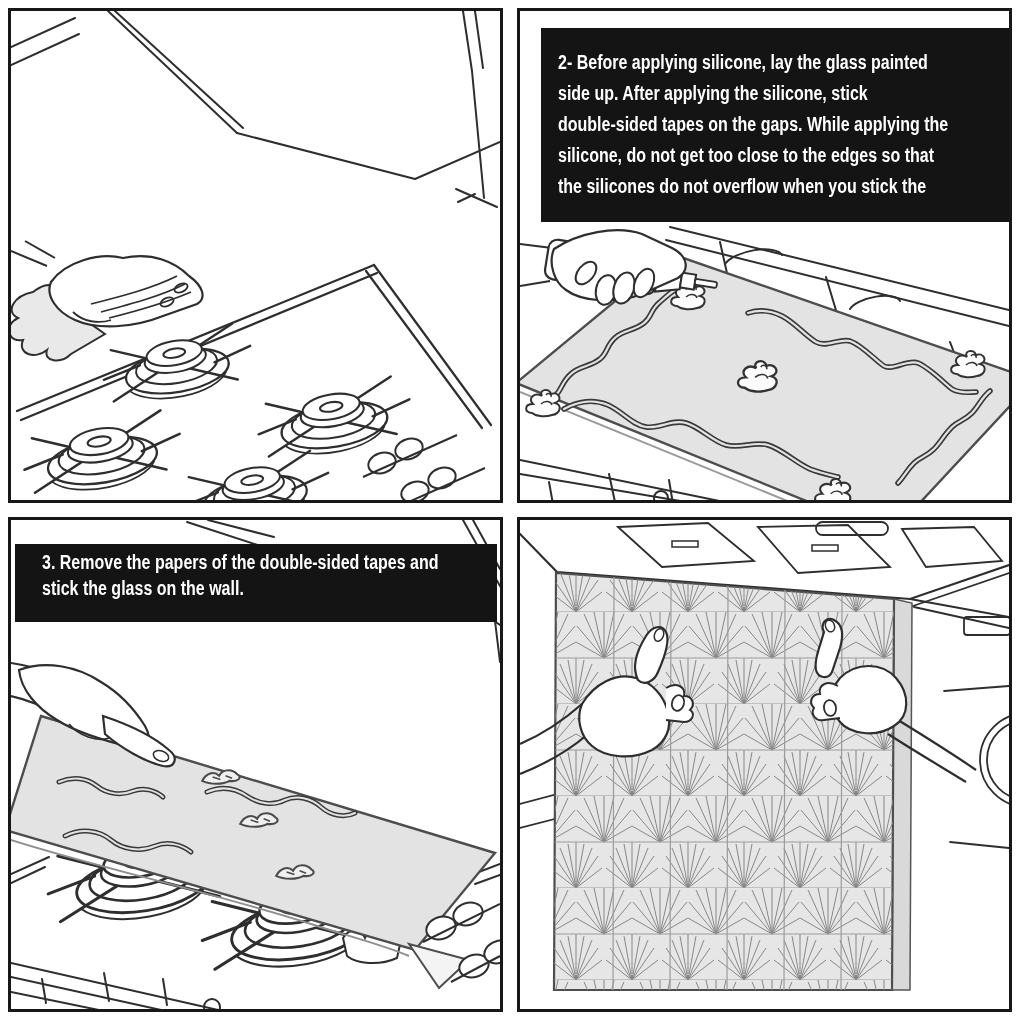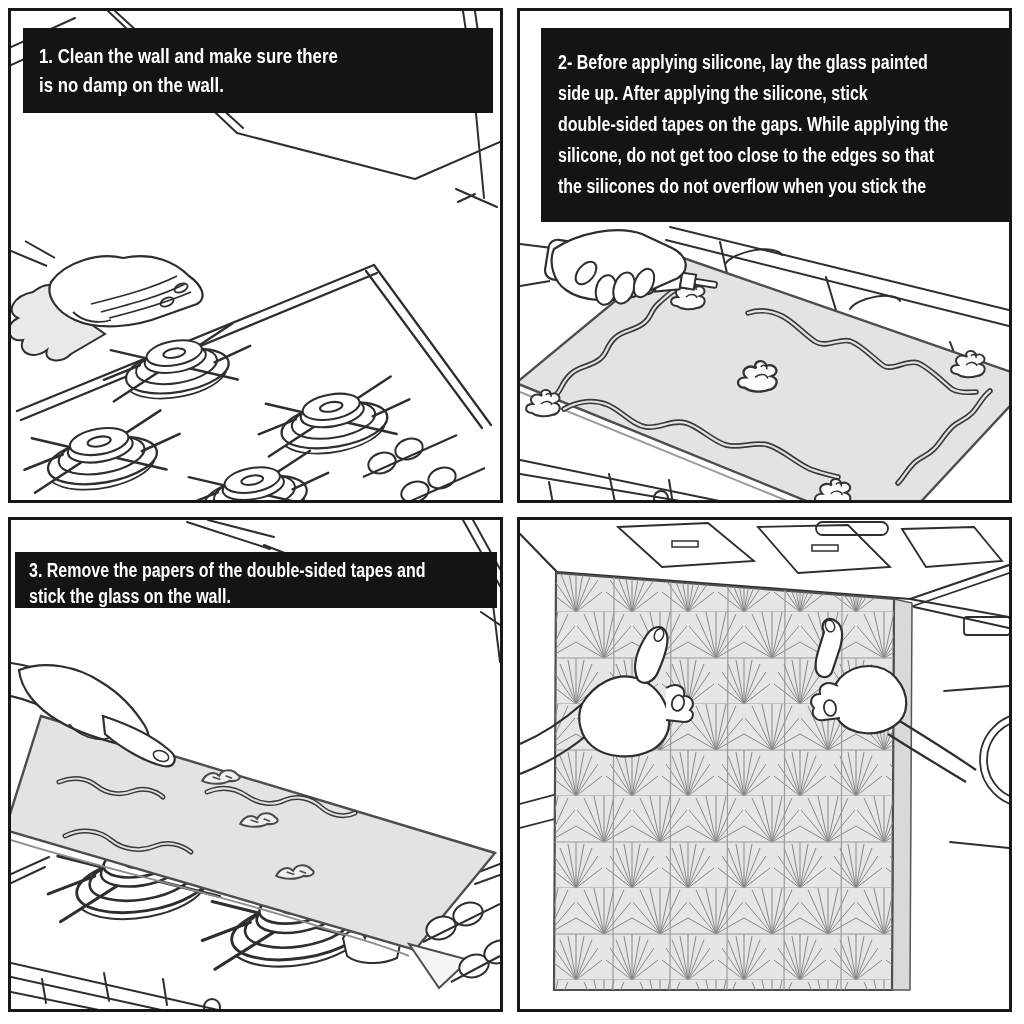--- a/index.html
+++ b/index.html
@@ -9,21 +9,21 @@
          overflow:hidden;box-sizing:border-box;}
   #p1{left:8px;top:8px} #p2{left:517px;top:8px} #p3{left:8px;top:517px} #p4{left:517px;top:517px}
   .illus{position:absolute;left:0;top:0;width:489px;height:489px;}
   .ibox{position:absolute;background:#141414;color:#ffffff;font-weight:700;z-index:5;
         box-sizing:border-box;overflow:hidden;}
   .line{white-space:nowrap;transform:scaleX(.8);transform-origin:0 50%;}
   #p1 .ibox{left:12px;top:17px;width:470px;height:85px;padding:13px 16px;}
   #p1 .line{font-size:21px;line-height:29px;}
   #p2 .ibox{left:21px;top:17px;width:480px;height:194px;padding:19px 17px;}
   #p2 .line{font-size:20px;line-height:31px;}
-  #p3 .ibox{left:4px;top:32px;width:482px;height:56px;padding:5px 14px;}
+  #p3 .ibox{left:4px;top:24px;width:482px;height:78px;padding:5px 27px;}
   #p3 .line{font-size:20px;line-height:26px;}
   #p4 .ibox{left:10px;top:352px;width:479px;height:137px;padding:21px 18px;}
   #p4 .line{font-size:20px;line-height:31px;}
 </style>
 </head>
 <body>
 
 <svg width="0" height="0" style="position:absolute" aria-hidden="true">
 <defs>
   <g id="burner">
@@ -81,24 +81,20 @@
         <g stroke="#2e2e2e" stroke-width="1.8" fill="none">
           <path d="M98 307 C122 301 152 293 180 281"></path>
           <path d="M90 301 C120 293 150 285 174 273"></path>
           <path d="M80 293 C112 285 142 277 166 265"></path>
           <path d="M62 301 C72 311 88 313 100 309"></path>
           <ellipse cx="170" cy="277" rx="7" ry="4" transform="rotate(-25 170 277)"></ellipse>
           <ellipse cx="156" cy="291" rx="7" ry="4" transform="rotate(-25 156 291)"></ellipse>
         </g>
       </g>
     </svg>
-    <div class="ibox">
-      <div class="line">1. Clean the wall and make sure there</div>
-      <div class="line">is no damp on the wall.</div>
-    </div>
   </div>
 
   <div class="panel" id="p2">
     <svg class="illus" viewBox="0 0 489 489">
       <g stroke="#2e2e2e" stroke-width="2" fill="none" stroke-linecap="round">
         <path d="M150 216 L489 299 M146 229 L489 315"></path>
         <path d="M200 231 L213 289 M306 266 L321 316 M430 331 L446 373"></path>
         <path d="M205 253 A30 12 -12 0 1 262 244 M330 298 A26 10 -12 0 1 380 290"></path>
         <path d="M0 449 L214 493 M0 463 L202 497"></path>
         <path d="M29 471 L33 493 M89 463 L95 491 M149 469 L153 493"></path>

